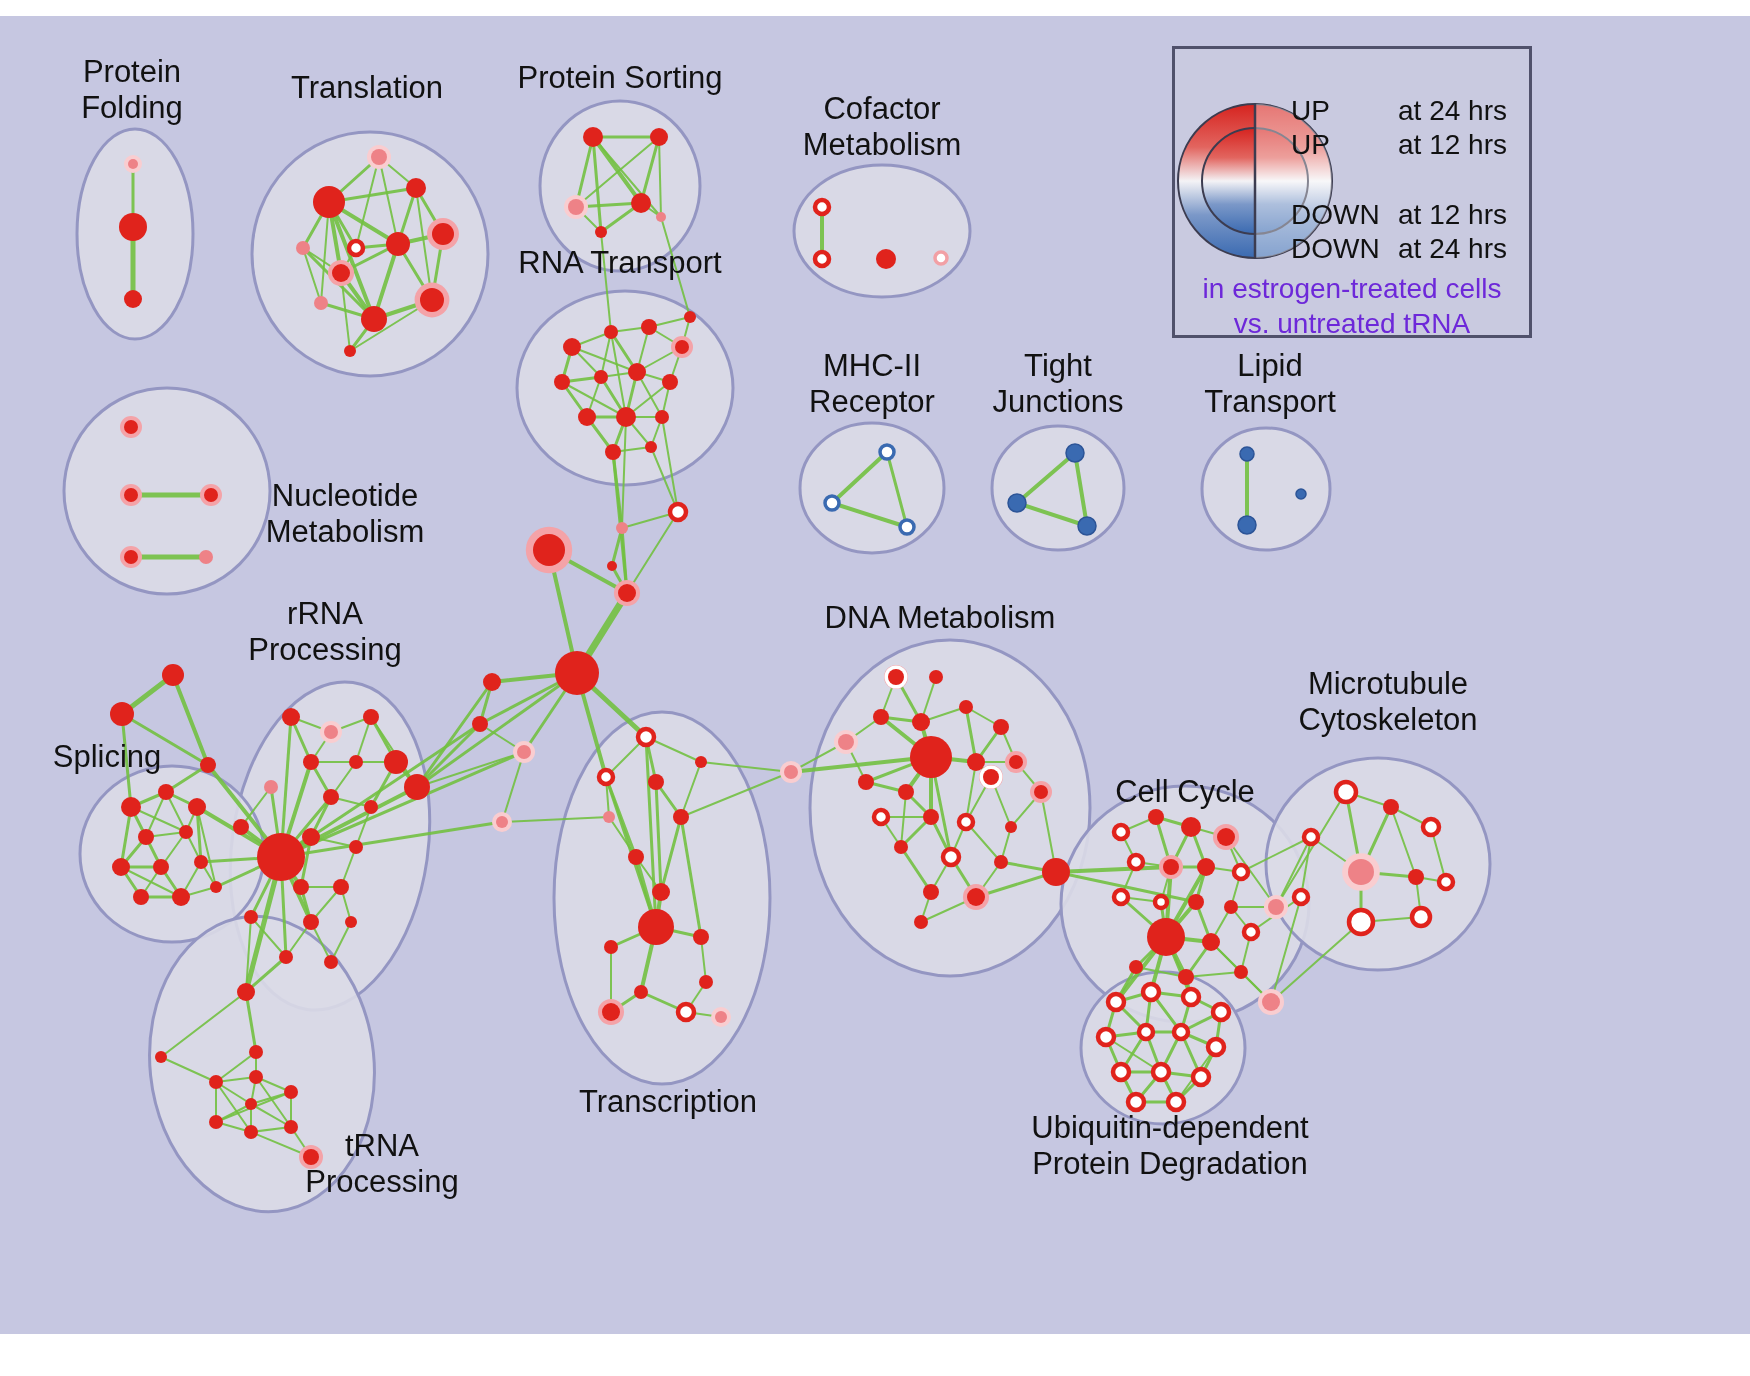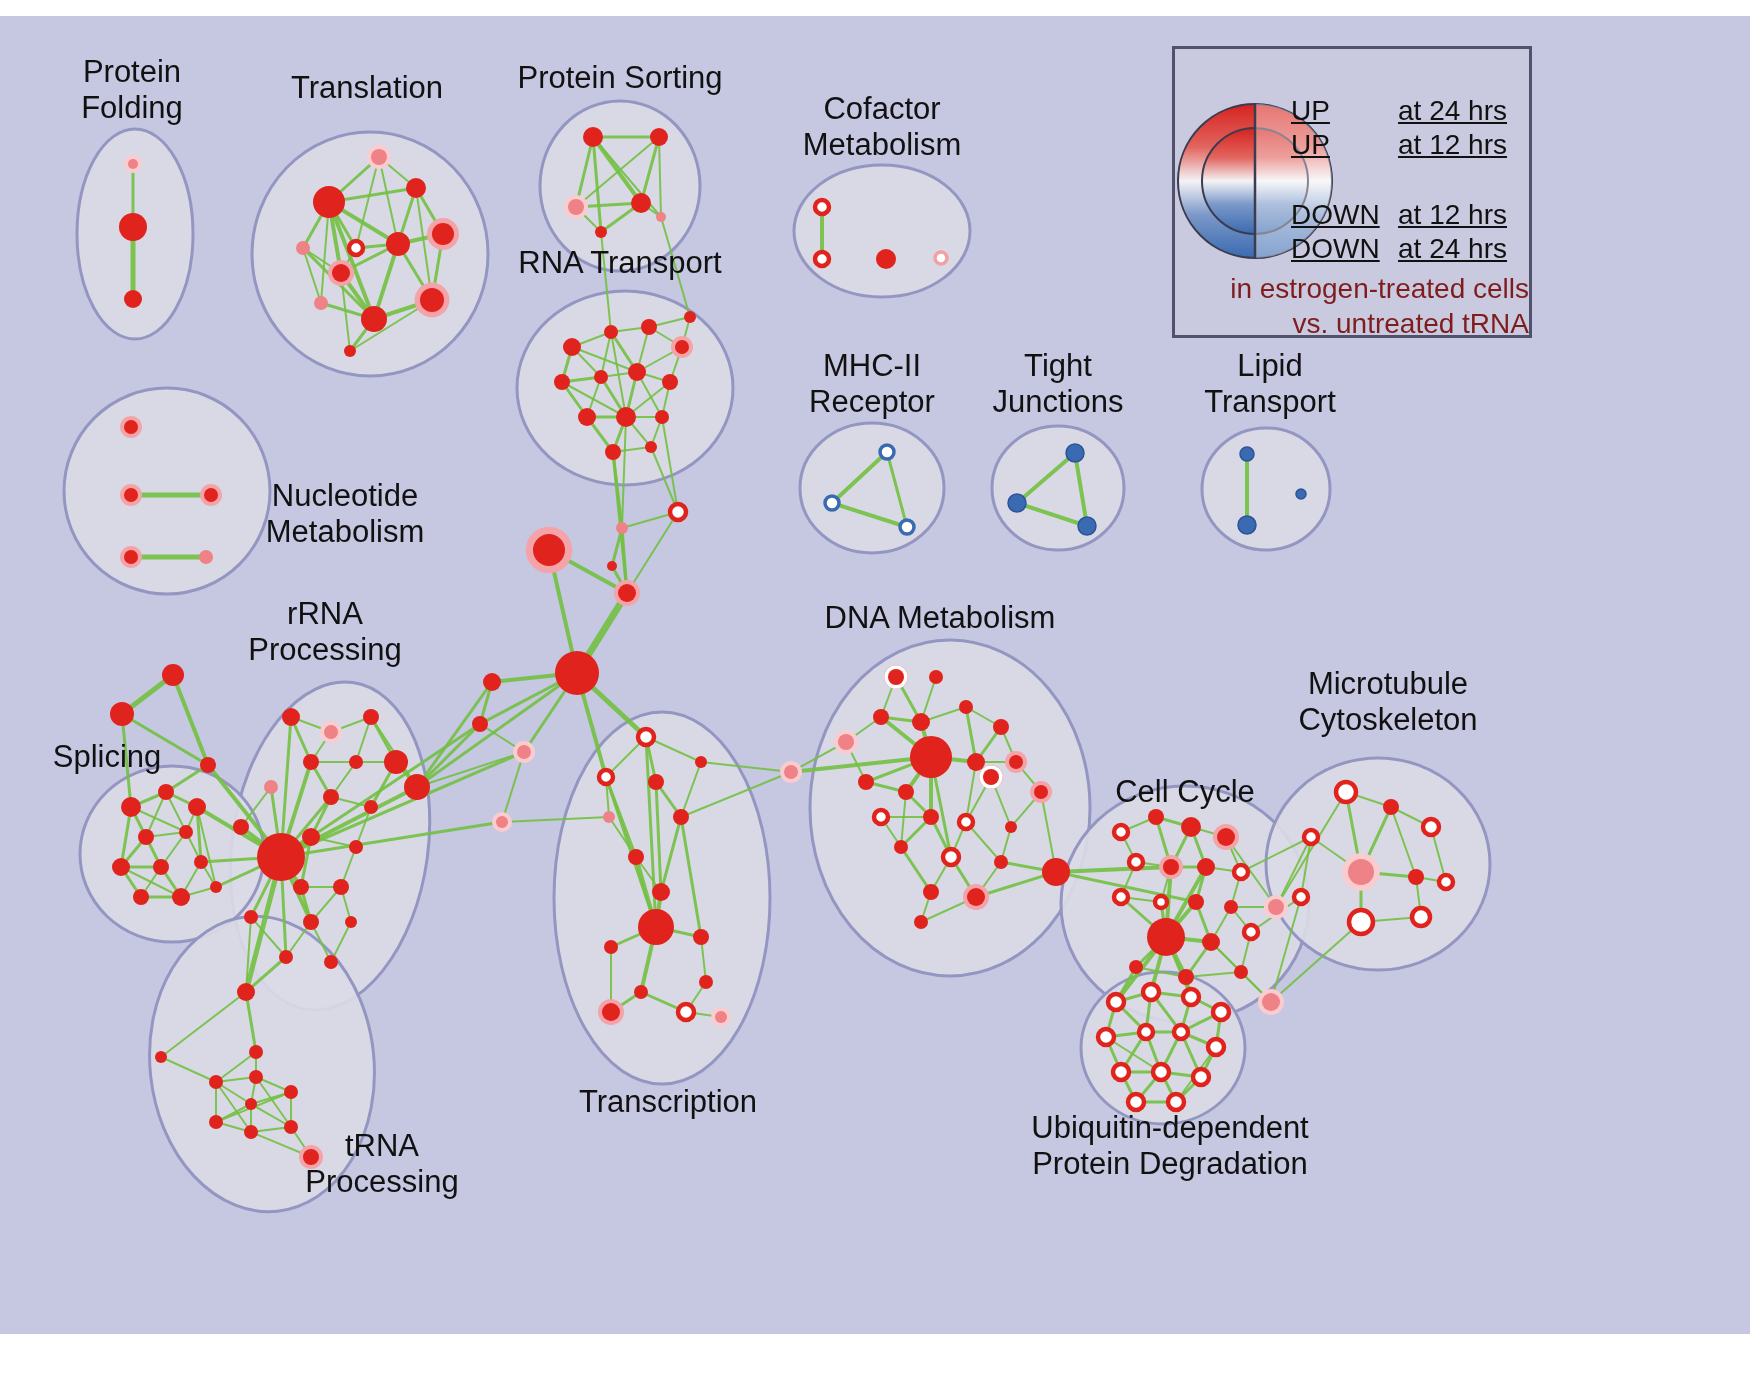--- a/index.html
+++ b/index.html
@@ -3,24 +3,24 @@
 <meta charset="utf-8">
 <style>
   html,body { margin:0; padding:0; background:#ffffff; font-family:"Liberation Sans",sans-serif; }
   .figure { position:relative; width:1750px; height:1318px; background:#c6c7e1; overflow:hidden;margin-top:16px; }
   #network-svg { position:absolute; left:0; top:0; }
   #network-svg text { font-family:"Liberation Sans",sans-serif; }
   .legend { position:absolute; left:1172px; top:30px; width:360px; height:292px;
             border:3px solid #50516b; background:#c9cae0; box-sizing:border-box; }
   .legend-rings { position:absolute; left:2px; top:24px; }
   .lrow { position:absolute; left:116px; right:22px; display:flex; justify-content:space-between;
-          font-size:28px; color:#111; white-space:nowrap;text-decoration:underline; }
+          font-size:28px; color:#111; white-space:nowrap; }
   .lrow.r0 { top:46px; } .lrow.r1 { top:80px; } .lrow.r2 { top:150px; } .lrow.r3 { top:184px; }
-  .lcap { position:absolute; left:0; right:0; top:222px; text-align:right;
-          font-size:28px; line-height:35px; color:#7f1d1d; }
+  .lcap { position:absolute; left:0; right:0; top:222px; text-align:center;
+          font-size:28px; line-height:35px; color:#6d28d9; }
 </style>
 </head>
 <body>
 
 <div class="figure">
 
   <svg id="network-svg" width="1750" height="1376" viewBox="0 0 1750 1376">
       <g>
         <ellipse cx="135" cy="218" rx="58" ry="105" transform="rotate(0 135 218)" fill="#dadae7" fill-opacity="0.9" stroke="#9496c2" stroke-width="3"></ellipse>
         <ellipse cx="370" cy="238" rx="118" ry="122" transform="rotate(0 370 238)" fill="#dadae7" fill-opacity="0.9" stroke="#9496c2" stroke-width="3"></ellipse>

